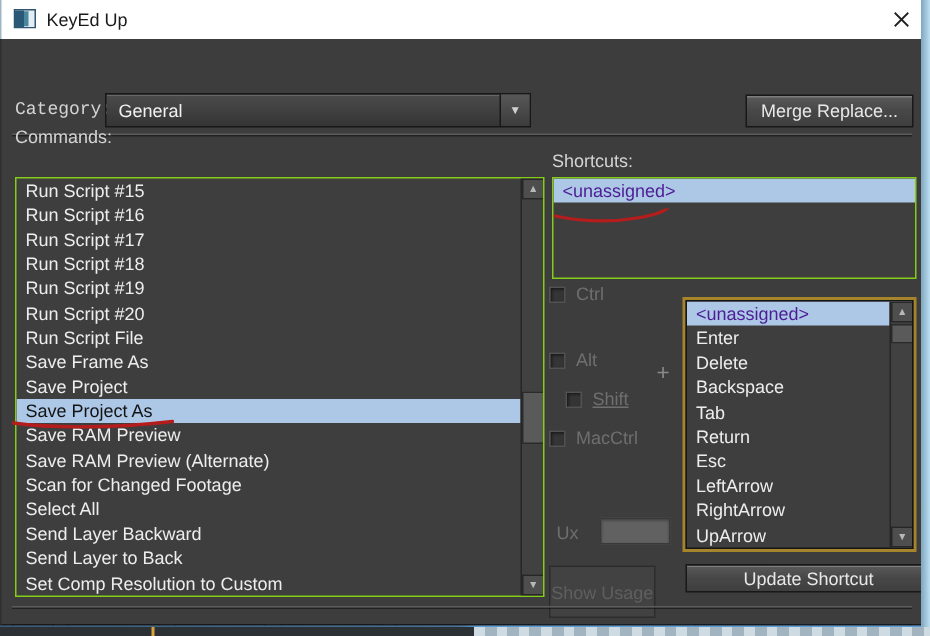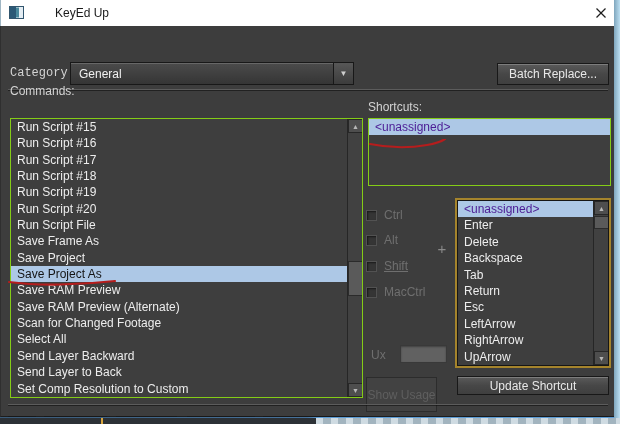--- a/index.html
+++ b/index.html
@@ -1,21 +1,21 @@
 <!DOCTYPE html>
 <html style="--selection: #adc8e6; --focus-border: #a5842c; --annotation: #b51d1d;"><head>
 <meta charset="utf-8">
 <style>
   html,body{margin:0;padding:0;background:#20242a;}
   *{box-sizing:border-box;font-family:"Liberation Sans",sans-serif;}
   #screen{position:relative;width:620px;height:424px;overflow:hidden;background:#2c3136;}
 
   
   #titlebar{position:absolute;left:0;top:0;width:614px;height:26px;background:#ffffff;border-left:1px solid #9fb6c4;}
-  #title-text{position:absolute;left:30px;top:6px;font-size:12px;color:#1a1a1a;margin-left:24px;}
+  #title-text{position:absolute;left:30px;top:6px;font-size:12px;color:#1a1a1a;}
   #app-icon{position:absolute;left:8px;top:6px;width:15px;height:13px;}
   #close-button{position:absolute;left:588px;top:3px;width:24px;height:20px;display:flex;align-items:center;justify-content:center;cursor:pointer;}
   #win-edge{position:absolute;left:614px;top:0;width:6px;height:418px;background:linear-gradient(90deg,#7fa6bd,#bcdff2);}
   #win-bottom{position:absolute;left:0;top:417px;width:614px;height:1px;background:linear-gradient(90deg,#3a5a78 0%,#46729c 50%,#5b9bd5 52%,#5b9bd5 100%);}
   #desktop-strip-left{position:absolute;left:0;top:418px;width:316px;height:6px;background:#2c3136;}
   #desktop-tick{position:absolute;left:101px;top:418px;width:2px;height:6px;background:#d8a43c;}
   #desktop-strip-right{position:absolute;left:316px;top:418px;width:304px;height:6px;
     background:repeating-linear-gradient(90deg,#cfdbe2 0 7px,#a2b4bf 7px 15px);}
 
   #dialog{position:absolute;left:0;top:26px;width:614px;height:391px;background:#3d3d3d;border-left:1px solid #2f2f2f;border-bottom:1px solid #1d1d1d;}
@@ -87,21 +87,21 @@
     </div>
   </div>
 
   <div id="dialog"></div>
 
   <span class="label" style="left:10px;top:66px;font-family:Liberation Mono, monospace;">Category:</span>
   <div id="category-dropdown" style="top:62px;">
     <span id="category-value">General</span>
     <div class="dd-arrow">▼</div>
   </div>
-  <div class="btn" style="left:497px;top:63px;width:112px;height:22px;">Batch Replace...</div>
+  <div class="btn" style="left:497px;top:63px;width:112px;height:22px;">Merge Replace...</div>
 
   <div class="divider" style="top:89px;"></div>
 
   <span class="label" style="left:10px;top:84px;">Commands:</span>
   <div class="listbox" style="left:10px;top:118px;width:353px;height:280px;">
     <div class="scrollbar">
       <div class="sb-btn" style="top:0;">▲</div>
       <div class="sb-thumb" style="top:142px;height:35px;"></div>
       <div class="sb-btn" style="bottom:0;">▼</div>
     </div>
@@ -130,29 +130,29 @@
 
   <span class="label" style="left:368px;top:100px;">Shortcuts:</span>
   <div class="listbox" style="left:368px;top:118px;width:243px;height:68px;">
       <div class="key-item selected">&lt;unassigned&gt;</div>
     </div>
 
   <svg class="annotation" style="left:369px;top:139px;" width="78" height="11" viewBox="0 0 78 11">
     <path d="M1,5 Q 30,11 58,6 Q 70,4 76,0" fill="none" stroke="#b51d1d" stroke-width="2.2" stroke-linecap="round"></path>
   </svg>
 
-  <div class="mod-row" style="left:366px;top:208px;">
+  <div class="mod-row" style="left:366px;top:189px;">
     <div class="cb"></div>
     <span>Ctrl</span>
   </div>
   <div class="mod-row" style="left:366px;top:233px;">
     <div class="cb"></div>
     <span>Alt</span>
   </div>
-  <div class="mod-row" style="left:366px;top:259px;text-decoration:underline;">
+  <div class="mod-row" style="left:377px;top:259px;text-decoration:underline;">
     <div class="cb"></div>
     <span>Shift</span>
   </div>
   <div class="mod-row" style="left:366px;top:285px;">
     <div class="cb"></div>
     <span>MacCtrl</span>
   </div>
   <span id="plus-sign">+</span>
 
   <div id="keys-box">
@@ -172,21 +172,21 @@
         <div class="key-item">LeftArrow</div>
         <div class="key-item">RightArrow</div>
         <div class="key-item">UpArrow</div>
       </div>
   </div>
 
   <span class="label disabled" style="left:371px;top:348px;">Ux</span>
   <div id="ux-field"></div>
 
   <div class="btn disabled" style="left:366px;top:377px;width:71px;height:35px;">Show Usage</div>
-  <div class="btn" style="left:457px;top:376px;width:152px;height:19px;">Update Shortcut</div>
+  <div class="btn" style="left:457px;top:376px;width:164px;height:19px;">Update Shortcut</div>
 
   <div class="divider" style="top:404px;"></div>
 
   <div class="btn" style="left:8px;top:416px;width:28px;height:22px;">?</div>
   <div class="btn" style="left:44px;top:416px;width:63px;height:22px;">Merge...</div>
   <div class="btn" style="left:116px;top:416px;width:61px;height:22px;">Load...</div>
   <div class="btn" style="left:187px;top:416px;width:68px;height:22px;">Save As...</div>
   <div class="btn" style="left:263px;top:416px;width:92px;height:22px;">Save HTML...</div>
   <div class="btn" style="left:463px;top:416px;width:69px;height:22px;">OK</div>
   <div class="btn" style="left:540px;top:416px;width:68px;height:22px;">Cancel</div>

